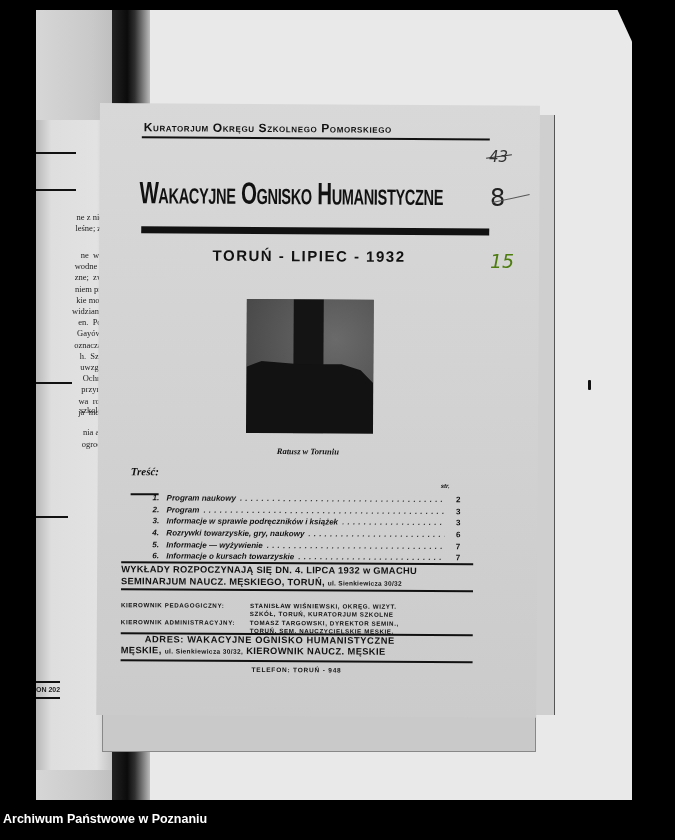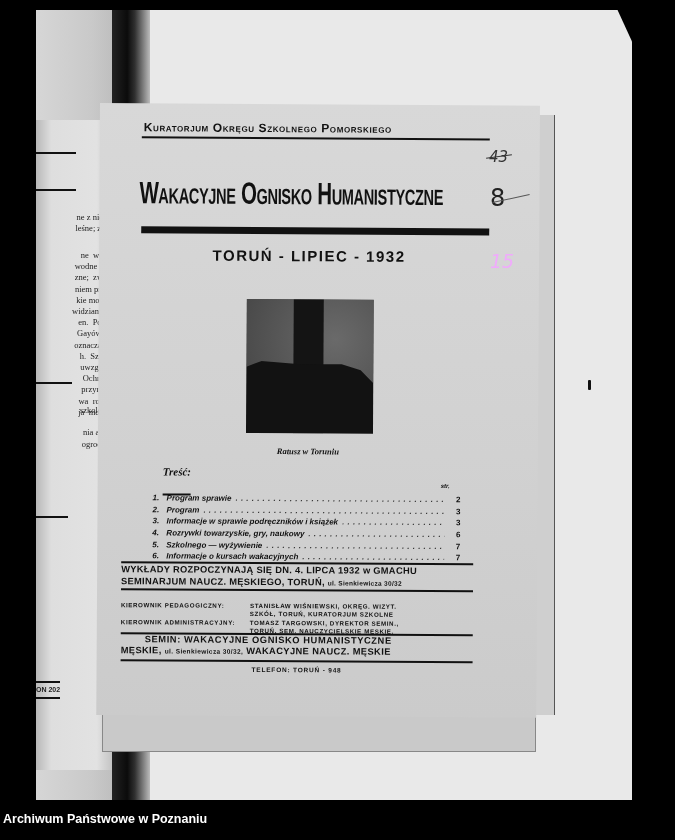--- a/index.html
+++ b/index.html
@@ -70,21 +70,21 @@
   .photo .sky { position:absolute; inset:0; background:radial-gradient(circle at 70% 30%,#6a6a6a,#3e3e3e); }
   .photo .tower { position:absolute; left:47px; top:0; width:30px; height:134px; background:#141414; }
   .photo .building { position:absolute; left:0; top:62px; width:127px; height:72px; background:#121212;
      clip-path:polygon(0 8%,12% 0,40% 4%,55% 4%,75% 4%,90% 12%,100% 30%,100% 100%,0 100%); }
   .caption {
     left:0; width:420px; top:342px; text-align:center; font-family:"Liberation Serif", serif;
     font-style:italic; font-weight:bold; font-size:8.5px;
   }
   .tresc {
     left:33px; top:362px; font-family:"Liberation Serif", serif; font-style:italic; font-weight:bold;
-    font-size:11px; border-bottom:2px solid #111; padding-bottom:16px;margin-left:32px;
+    font-size:11px; border-bottom:2px solid #111; padding-bottom:16px;
   }
   .toc { left:55px; top:378px; width:308px; }
   .toc-row { display:flex; align-items:baseline; height:11.7px; font-size:8px; font-style:italic; font-weight:bold; white-space:nowrap; }
   .toc-num { width:14px; }
   .toc-label { }
   .toc-dots { flex:1; overflow:hidden; margin:0 4px; letter-spacing:3.2px; color:#333; }
   .toc-page { width:12px; text-align:right; font-style:normal; }
   .str { left:343px; top:378px; font-size:6px; font-weight:bold; font-style:italic; }
   .block-rule { left:24px; width:352px; }
   .lect { left:24px; top:461px; font-weight:bold; font-size:9.3px; line-height:11.5px; letter-spacing:0.3px; white-space:nowrap; }
@@ -94,21 +94,21 @@
   .staff-role { width:129px; }
   .adres { left:24px; top:531px; width:352px; font-weight:bold; font-size:9.3px; line-height:11px; letter-spacing:0.4px; white-space:nowrap; }
   .adres .l1 { padding-left:24px; letter-spacing:0.6px; }
   .adres small { font-size:6.5px; }
   .tel { left:0; width:400px; top:562px; text-align:center; font-weight:bold; font-size:6.5px; letter-spacing:0.8px; }
   .hand { position:absolute; font-family:"DejaVu Sans", sans-serif; color:#333; }
   .hand-43 { left:489px; top:148px; font-size:15px; font-style:italic; }
   .hand-43 .strike { position:absolute; left:-3px; top:8px; width:26px; height:1px; background:#333; transform:rotate(-8deg); }
   .hand-8 { left:490px; top:184px; font-size:24px; font-weight:normal; color:#222; }
   .hand-8 .strike { position:absolute; left:2px; top:14px; width:38px; height:1px; background:#555; transform:rotate(-12deg); }
-  .hand-15 { left:490px; top:250px; font-size:19px; font-style:italic; color:#f0abfc;text-align:right; }
+  .hand-15 { left:490px; top:250px; font-size:19px; font-style:italic; color:#4d7c0f;text-align:right; }
   .mark-right { position:absolute; left:588px; top:380px; width:3px; height:10px; background:#111; border-radius:1px; }
   .footer {
     position:absolute; left:3px; top:812px; color:#fff; font-weight:bold; font-size:12.5px;
     font-family:"Liberation Sans", sans-serif; letter-spacing:0;
   }
 </style>
 </head>
 <body>
 
 <div class="scan">
@@ -165,21 +165,21 @@
       <div class="building"></div>
     </div>
     <div class="abs caption">Ratusz w Toruniu</div>
 
     <div class="abs tresc">Treść:</div>
     <div class="abs str">str.</div>
 
     <div class="abs toc" style="top:390px;">
       <div class="toc-row">
         <span class="toc-num">1.</span>
-          <span class="toc-label">Program sprawie</span>
+          <span class="toc-label">Program naukowy</span>
           <span class="toc-dots">........................................................</span>
           <span class="toc-page">2</span>
       </div>
       <div class="toc-row">
         <span class="toc-num">2.</span>
           <span class="toc-label">Program</span>
           <span class="toc-dots">........................................................</span>
           <span class="toc-page">3</span>
       </div>
       <div class="toc-row">
@@ -189,27 +189,27 @@
           <span class="toc-page">3</span>
       </div>
       <div class="toc-row">
         <span class="toc-num">4.</span>
           <span class="toc-label">Rozrywki towarzyskie, gry, naukowy</span>
           <span class="toc-dots">........................................................</span>
           <span class="toc-page">6</span>
       </div>
       <div class="toc-row">
         <span class="toc-num">5.</span>
-          <span class="toc-label">Szkolnego — wyżywienie</span>
+          <span class="toc-label">Informacje — wyżywienie</span>
           <span class="toc-dots">........................................................</span>
           <span class="toc-page">7</span>
       </div>
       <div class="toc-row">
         <span class="toc-num">6.</span>
-          <span class="toc-label">Informacje o kursach wakacyjnych</span>
+          <span class="toc-label">Informacje o kursach towarzyskie</span>
           <span class="toc-dots">........................................................</span>
           <span class="toc-page">7</span>
       </div>
     </div>
 
     <div class="abs rule-thin block-rule" style="top:458px;"></div>
     <div class="abs lect">
       <div>WYKŁADY ROZPOCZYNAJĄ SIĘ DN. 4. LIPCA 1932 w GMACHU</div>
       <div><span>SEMINARJUM NAUCZ. MĘSKIEGO, TORUŃ,</span> <small>ul. Sienkiewicza 30/32</small></div>
     </div>
@@ -227,22 +227,22 @@
         <span class="staff-role" style="padding-top:8.4px;">KIEROWNIK ADMINISTRACYJNY:</span>
         <span style="padding-top:8.4px;">
             <div>TOMASZ TARGOWSKI, DYREKTOR SEMIN.,</div>
             <div>TORUŃ, SEM. NAUCZYCIELSKIE MĘSKIE.</div>
           </span>
       </div>
     </div>
 
     <div class="abs rule-thin block-rule" style="top:529px;"></div>
     <div class="abs adres">
-      <div class="l1"><span>SEMIN:</span> <span>WAKACYJNE OGNISKO HUMANISTYCZNE</span></div>
-      <div><span>MĘSKIE,</span> <small>ul. Sienkiewicza 30/32,</small> <span>WAKACYJNE NAUCZ. MĘSKIE</span></div>
+      <div class="l1"><span>ADRES:</span> <span>WAKACYJNE OGNISKO HUMANISTYCZNE</span></div>
+      <div><span>MĘSKIE,</span> <small>ul. Sienkiewicza 30/32,</small> <span>KIEROWNIK NAUCZ. MĘSKIE</span></div>
     </div>
     <div class="abs rule-thin block-rule" style="top:556px;height:1.5px;"></div>
     <div class="abs tel">TELEFON: TORUŃ - 948</div>
   </div>
 
   <div class="hand hand-43"><span>43</span><span class="strike"></span></div>
   <div class="hand hand-8"><span>8</span><span class="strike"></span></div>
   <div class="hand hand-15">15</div>
 
   <div class="mark-right"></div>

